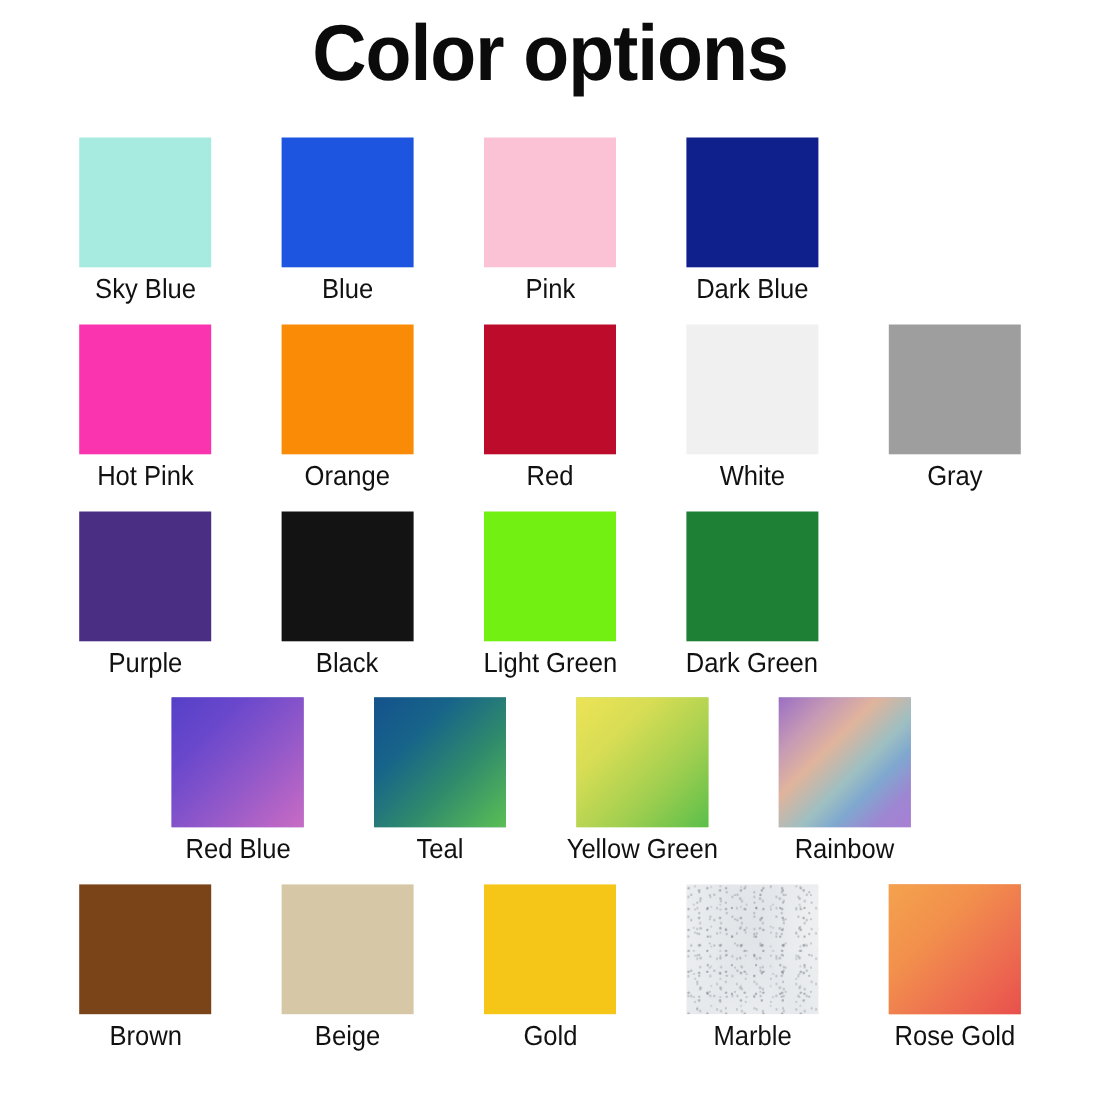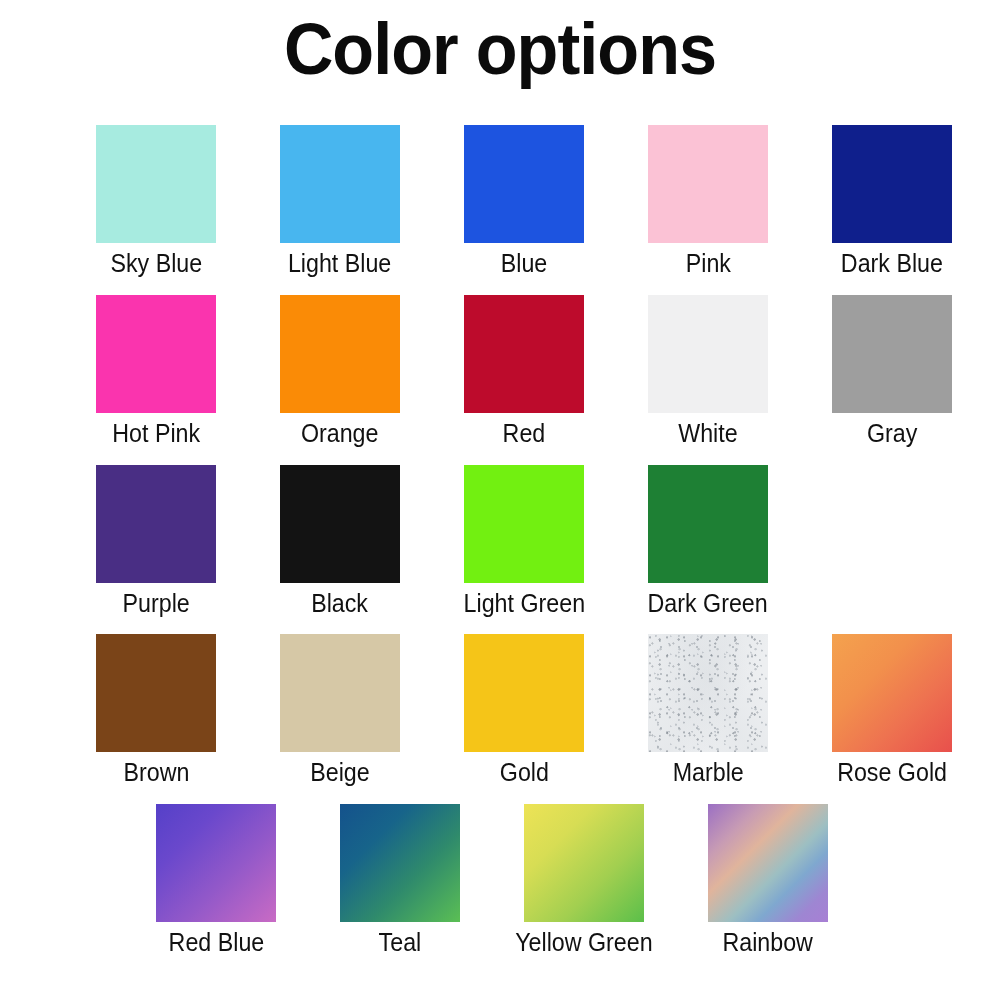--- a/index.html
+++ b/index.html
@@ -42,21 +42,21 @@
   #grid {
     position: absolute;
     top: 125px;
     left: 0;
     width: 1000px;
   }
 
   .swatch-row {
     display: flex;
     justify-content: flex-start;
-    padding-left: 96px;
+    padding-left: 72px;
     margin-bottom: 17px;
     box-sizing: border-box;
   }
   .swatch-row.offset {
     padding-left: 156px;
   }
 
   .swatch-cell {
     width: 120px;
     margin-right: 64px;
@@ -120,24 +120,20 @@
 
   <div id="title">Color options</div>
 
   <div id="grid">
       <div class="swatch-row">
         <div class="swatch-cell">
           <div class="swatch-box" style="background-color: rgb(167, 235, 224);"></div>
           <div class="swatch-label">Sky Blue</div>
         </div>
         <div class="swatch-cell">
-          <div class="swatch-box" style="background-color: rgb(72, 182, 239);"></div>
-          <div class="swatch-label">Light Blue</div>
-        </div>
-        <div class="swatch-cell">
           <div class="swatch-box" style="background-color: rgb(29, 84, 224);"></div>
           <div class="swatch-label">Blue</div>
         </div>
         <div class="swatch-cell">
           <div class="swatch-box" style="background-color: rgb(251, 194, 213);"></div>
           <div class="swatch-label">Pink</div>
         </div>
         <div class="swatch-cell">
           <div class="swatch-box" style="background-color: rgb(15, 31, 140);"></div>
           <div class="swatch-label">Dark Blue</div>
@@ -174,20 +170,38 @@
           <div class="swatch-box" style="background-color: rgb(19, 19, 19);"></div>
           <div class="swatch-label">Black</div>
         </div>
         <div class="swatch-cell">
           <div class="swatch-box" style="background-color: rgb(114, 240, 17);"></div>
           <div class="swatch-label">Light Green</div>
         </div>
         <div class="swatch-cell">
           <div class="swatch-box" style="background-color: rgb(30, 128, 52);"></div>
           <div class="swatch-label">Dark Green</div>
+        </div>
+      </div>
+      <div class="swatch-row offset">
+        <div class="swatch-cell">
+          <div class="swatch-box" style="background: linear-gradient(135deg, rgb(85, 64, 200) 0%, rgb(106, 72, 204) 28%, rgb(145, 88, 201) 60%, rgb(201, 107, 196) 100%) rgb(123, 82, 198);"></div>
+          <div class="swatch-label">Red Blue</div>
+        </div>
+        <div class="swatch-cell">
+          <div class="swatch-box" style="background: linear-gradient(135deg, rgb(20, 82, 140) 0%, rgb(23, 100, 138) 30%, rgb(47, 138, 108) 62%, rgb(91, 191, 84) 100%) rgb(46, 122, 134);"></div>
+          <div class="swatch-label">Teal</div>
+        </div>
+        <div class="swatch-cell">
+          <div class="swatch-box" style="background: linear-gradient(135deg, rgb(237, 227, 86) 0%, rgb(215, 221, 84) 30%, rgb(162, 207, 80) 65%, rgb(91, 191, 74) 100%) rgb(168, 213, 82);"></div>
+          <div class="swatch-label">Yellow Green</div>
+        </div>
+        <div class="swatch-cell">
+          <div class="swatch-box" style="background: linear-gradient(135deg, rgb(155, 111, 196) 0%, rgb(199, 155, 180) 22%, rgb(224, 180, 156) 38%, rgb(157, 191, 194) 58%, rgb(127, 168, 207) 70%, rgb(158, 134, 210) 86%, rgb(168, 127, 212) 100%) rgb(168, 150, 200);"></div>
+          <div class="swatch-label">Rainbow</div>
         </div>
       </div>
       <div class="swatch-row">
         <div class="swatch-cell">
           <div class="swatch-box" style="background-color: rgb(122, 68, 24);"></div>
           <div class="swatch-label">Brown</div>
         </div>
         <div class="swatch-cell">
           <div class="swatch-box" style="background-color: rgb(214, 200, 166);"></div>
           <div class="swatch-label">Beige</div>
@@ -200,33 +214,15 @@
           <div class="swatch-box" style="background-color: rgb(237, 239, 241);">
             <div class="marble-speckle"></div>
           </div>
           <div class="swatch-label">Marble</div>
         </div>
         <div class="swatch-cell">
           <div class="swatch-box" style="background: linear-gradient(135deg, rgb(244, 162, 78) 0%, rgb(242, 144, 76) 35%, rgb(238, 115, 80) 65%, rgb(232, 80, 76) 100%) rgb(240, 138, 75);"></div>
           <div class="swatch-label">Rose Gold</div>
         </div>
       </div>
-      <div class="swatch-row offset">
-        <div class="swatch-cell">
-          <div class="swatch-box" style="background: linear-gradient(135deg, rgb(85, 64, 200) 0%, rgb(106, 72, 204) 28%, rgb(145, 88, 201) 60%, rgb(201, 107, 196) 100%) rgb(123, 82, 198);"></div>
-          <div class="swatch-label">Red Blue</div>
-        </div>
-        <div class="swatch-cell">
-          <div class="swatch-box" style="background: linear-gradient(135deg, rgb(20, 82, 140) 0%, rgb(23, 100, 138) 30%, rgb(47, 138, 108) 62%, rgb(91, 191, 84) 100%) rgb(46, 122, 134);"></div>
-          <div class="swatch-label">Teal</div>
-        </div>
-        <div class="swatch-cell">
-          <div class="swatch-box" style="background: linear-gradient(135deg, rgb(237, 227, 86) 0%, rgb(215, 221, 84) 30%, rgb(162, 207, 80) 65%, rgb(91, 191, 74) 100%) rgb(168, 213, 82);"></div>
-          <div class="swatch-label">Yellow Green</div>
-        </div>
-        <div class="swatch-cell">
-          <div class="swatch-box" style="background: linear-gradient(135deg, rgb(155, 111, 196) 0%, rgb(199, 155, 180) 22%, rgb(224, 180, 156) 38%, rgb(157, 191, 194) 58%, rgb(127, 168, 207) 70%, rgb(158, 134, 210) 86%, rgb(168, 127, 212) 100%) rgb(168, 150, 200);"></div>
-          <div class="swatch-label">Rainbow</div>
-        </div>
-      </div>
     </div>
 
 </div>
 
 </body></html>

